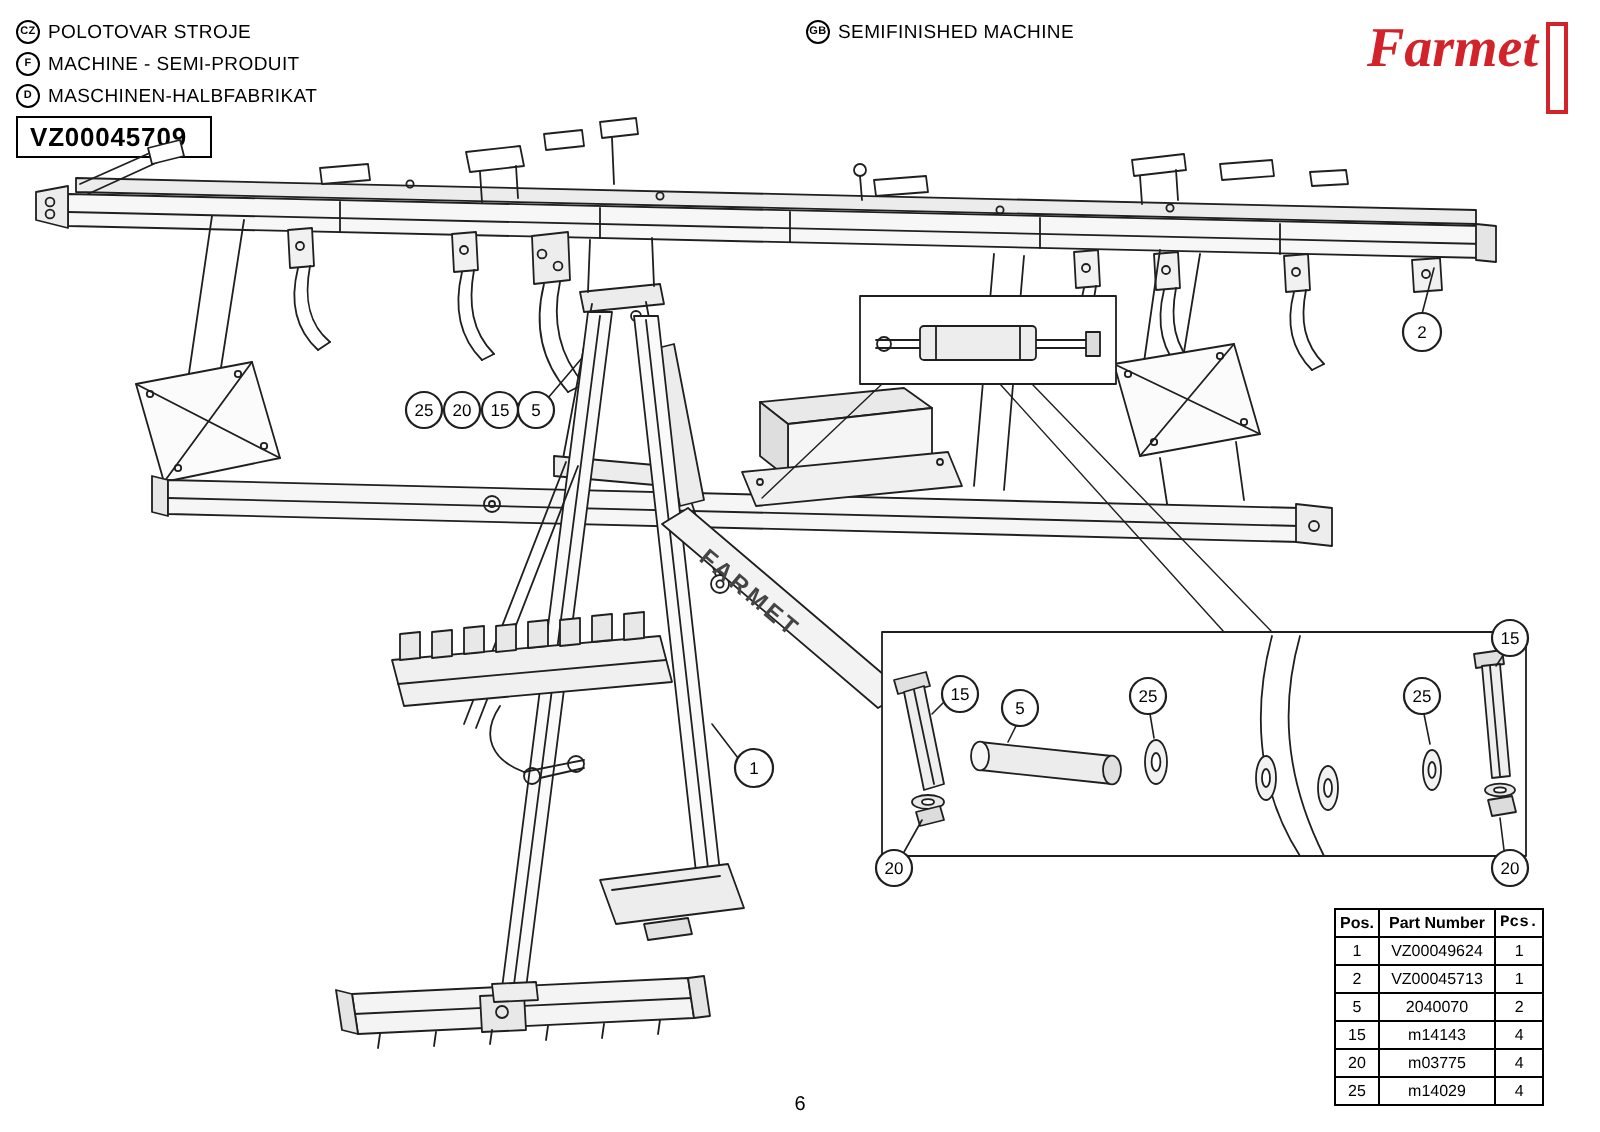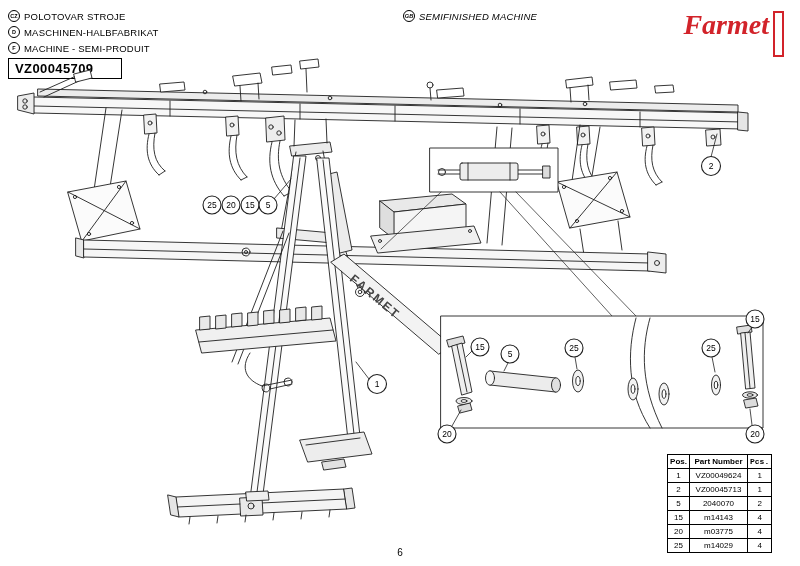--- a/index.html
+++ b/index.html
@@ -1,27 +1,27 @@
 <!DOCTYPE html>
 <html><head>
 <meta charset="utf-8">
 <style>
   html,body{margin:0;padding:0;background:#fff;}
   body{width:800px;height:566px;position:relative;overflow:hidden;
        font-family:"Liberation Sans",sans-serif;color:#000;}
   .lang-block{position:absolute;top:8px;text-align:right;}
   .lang-block.left{left:8px;}
-  .lang-block.mid{left:403px;font-style:italic;}
+  .lang-block.mid{left:403px;}
   .lang-row{display:flex;align-items:center;gap:4px;height:16px;
             font-size:9.5px;letter-spacing:.2px;white-space:nowrap;}
   .lang-icon{width:12px;height:12px;min-width:12px;border:1px solid #000;border-radius:50%;
              display:inline-flex;align-items:center;justify-content:center;
              font-size:5.5px;font-weight:bold;box-sizing:border-box;}
   .drawing-no{position:absolute;left:8px;top:58px;border:1.6px solid #000;
-              padding:2px 28px 2px 6px;font-weight:bold;font-size:13px;letter-spacing:.4px;}
+              padding:2px 12px 2px 6px;font-weight:bold;font-size:13px;letter-spacing:.4px;}
   .logo{position:absolute;right:16px;top:10px;display:flex;align-items:flex-start;}
   .logo-text{font-family:"Liberation Serif",serif;font-style:italic;font-weight:bold;
              font-size:28px;line-height:1.1;color:#d2232a;}
   .logo-frame{width:7px;height:42px;border:2px solid #d2232a;margin-left:4px;margin-top:1px;}
   .drawing-svg{position:absolute;left:0;top:0;}
   svg text{font-family:"Liberation Sans",sans-serif;}
   .parts-table{position:absolute;left:667px;top:454px;border-collapse:collapse;font-size:8px;}
   .parts-table th,.parts-table td{border:1px solid #000;padding:2px 2px;text-align:center;
              height:10px;box-sizing:border-box;margin-top:36px;}
   .parts-table th{font-weight:bold;}
@@ -30,26 +30,26 @@
 </style>
 </head>
 <body>
 
 <div class="lang-block left">
   <div class="lang-row">
     <span class="lang-icon">CZ</span>
     <span>POLOTOVAR STROJE</span>
   </div>
   <div class="lang-row">
+    <span class="lang-icon">F</span>
+    <span>MACHINE - SEMI-PRODUIT</span>
+  </div>
+  <div class="lang-row">
     <span class="lang-icon">D</span>
     <span>MASCHINEN-HALBFABRIKAT</span>
-  </div>
-  <div class="lang-row">
-    <span class="lang-icon">F</span>
-    <span>MACHINE - SEMI-PRODUIT</span>
   </div>
 </div>
 
 <div class="lang-block mid">
   <div class="lang-row">
     <span class="lang-icon">GB</span>
     <span>SEMIFINISHED MACHINE</span>
   </div>
 </div>
 

